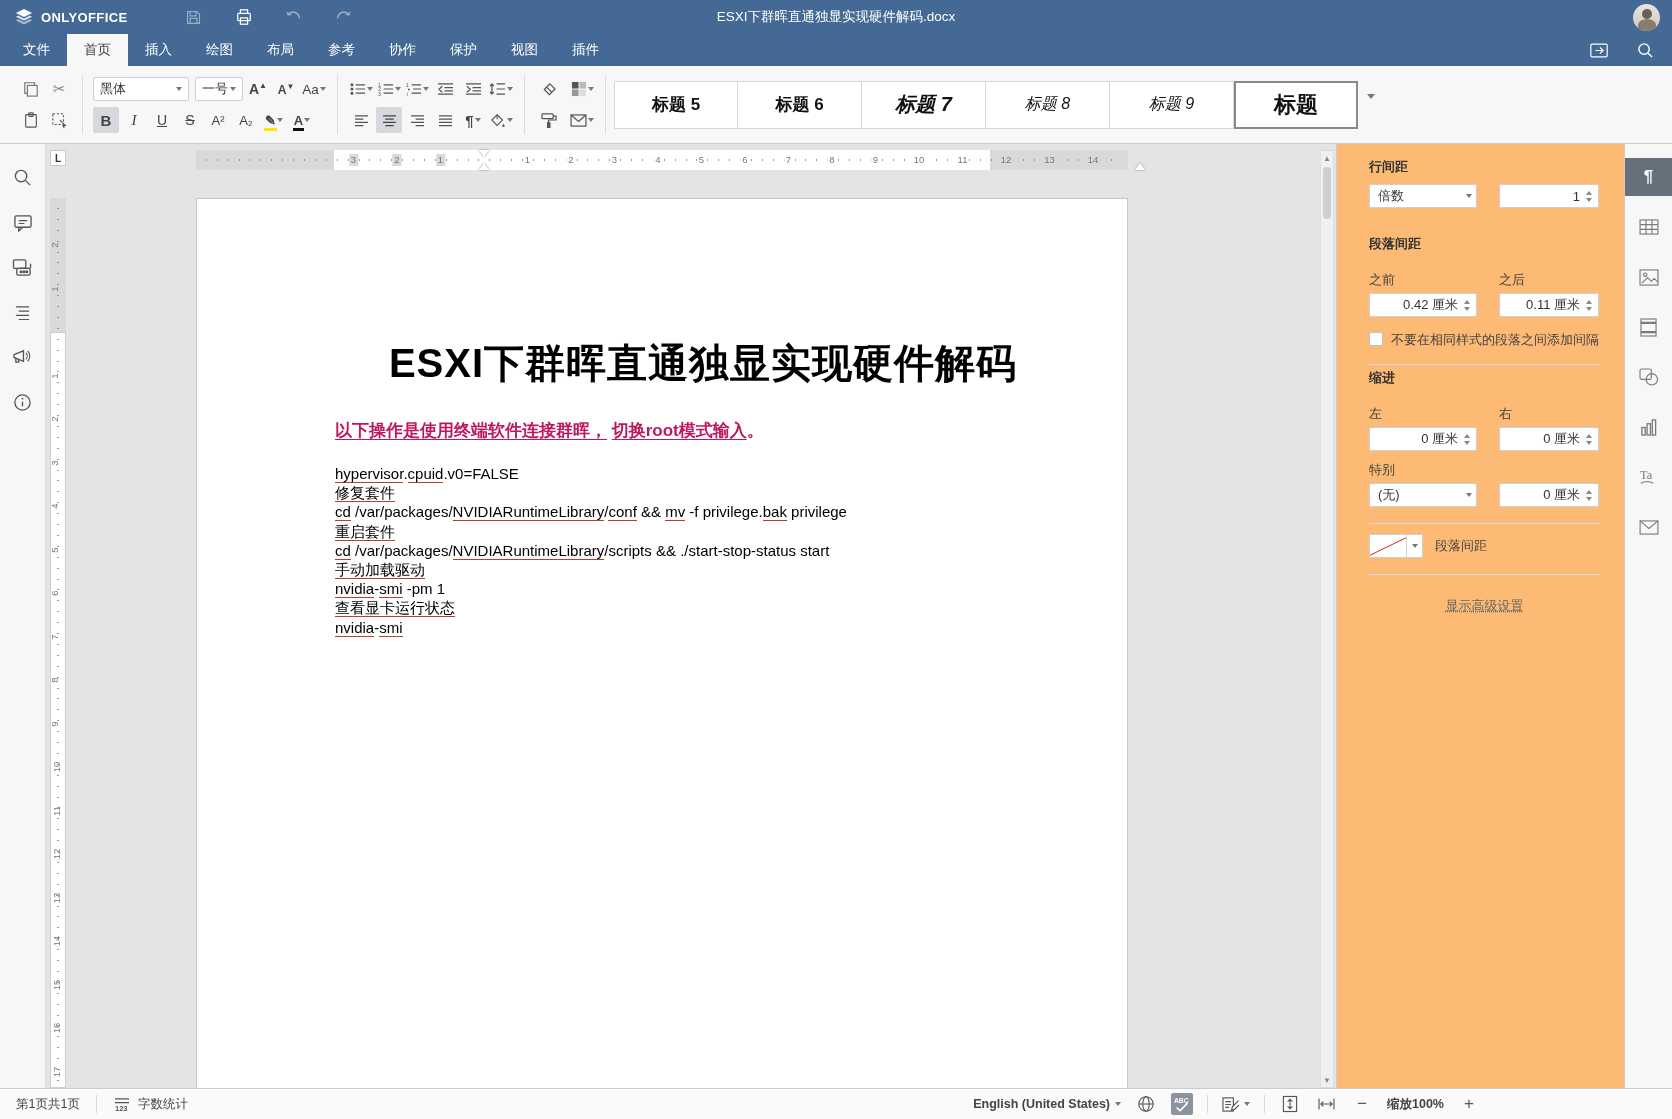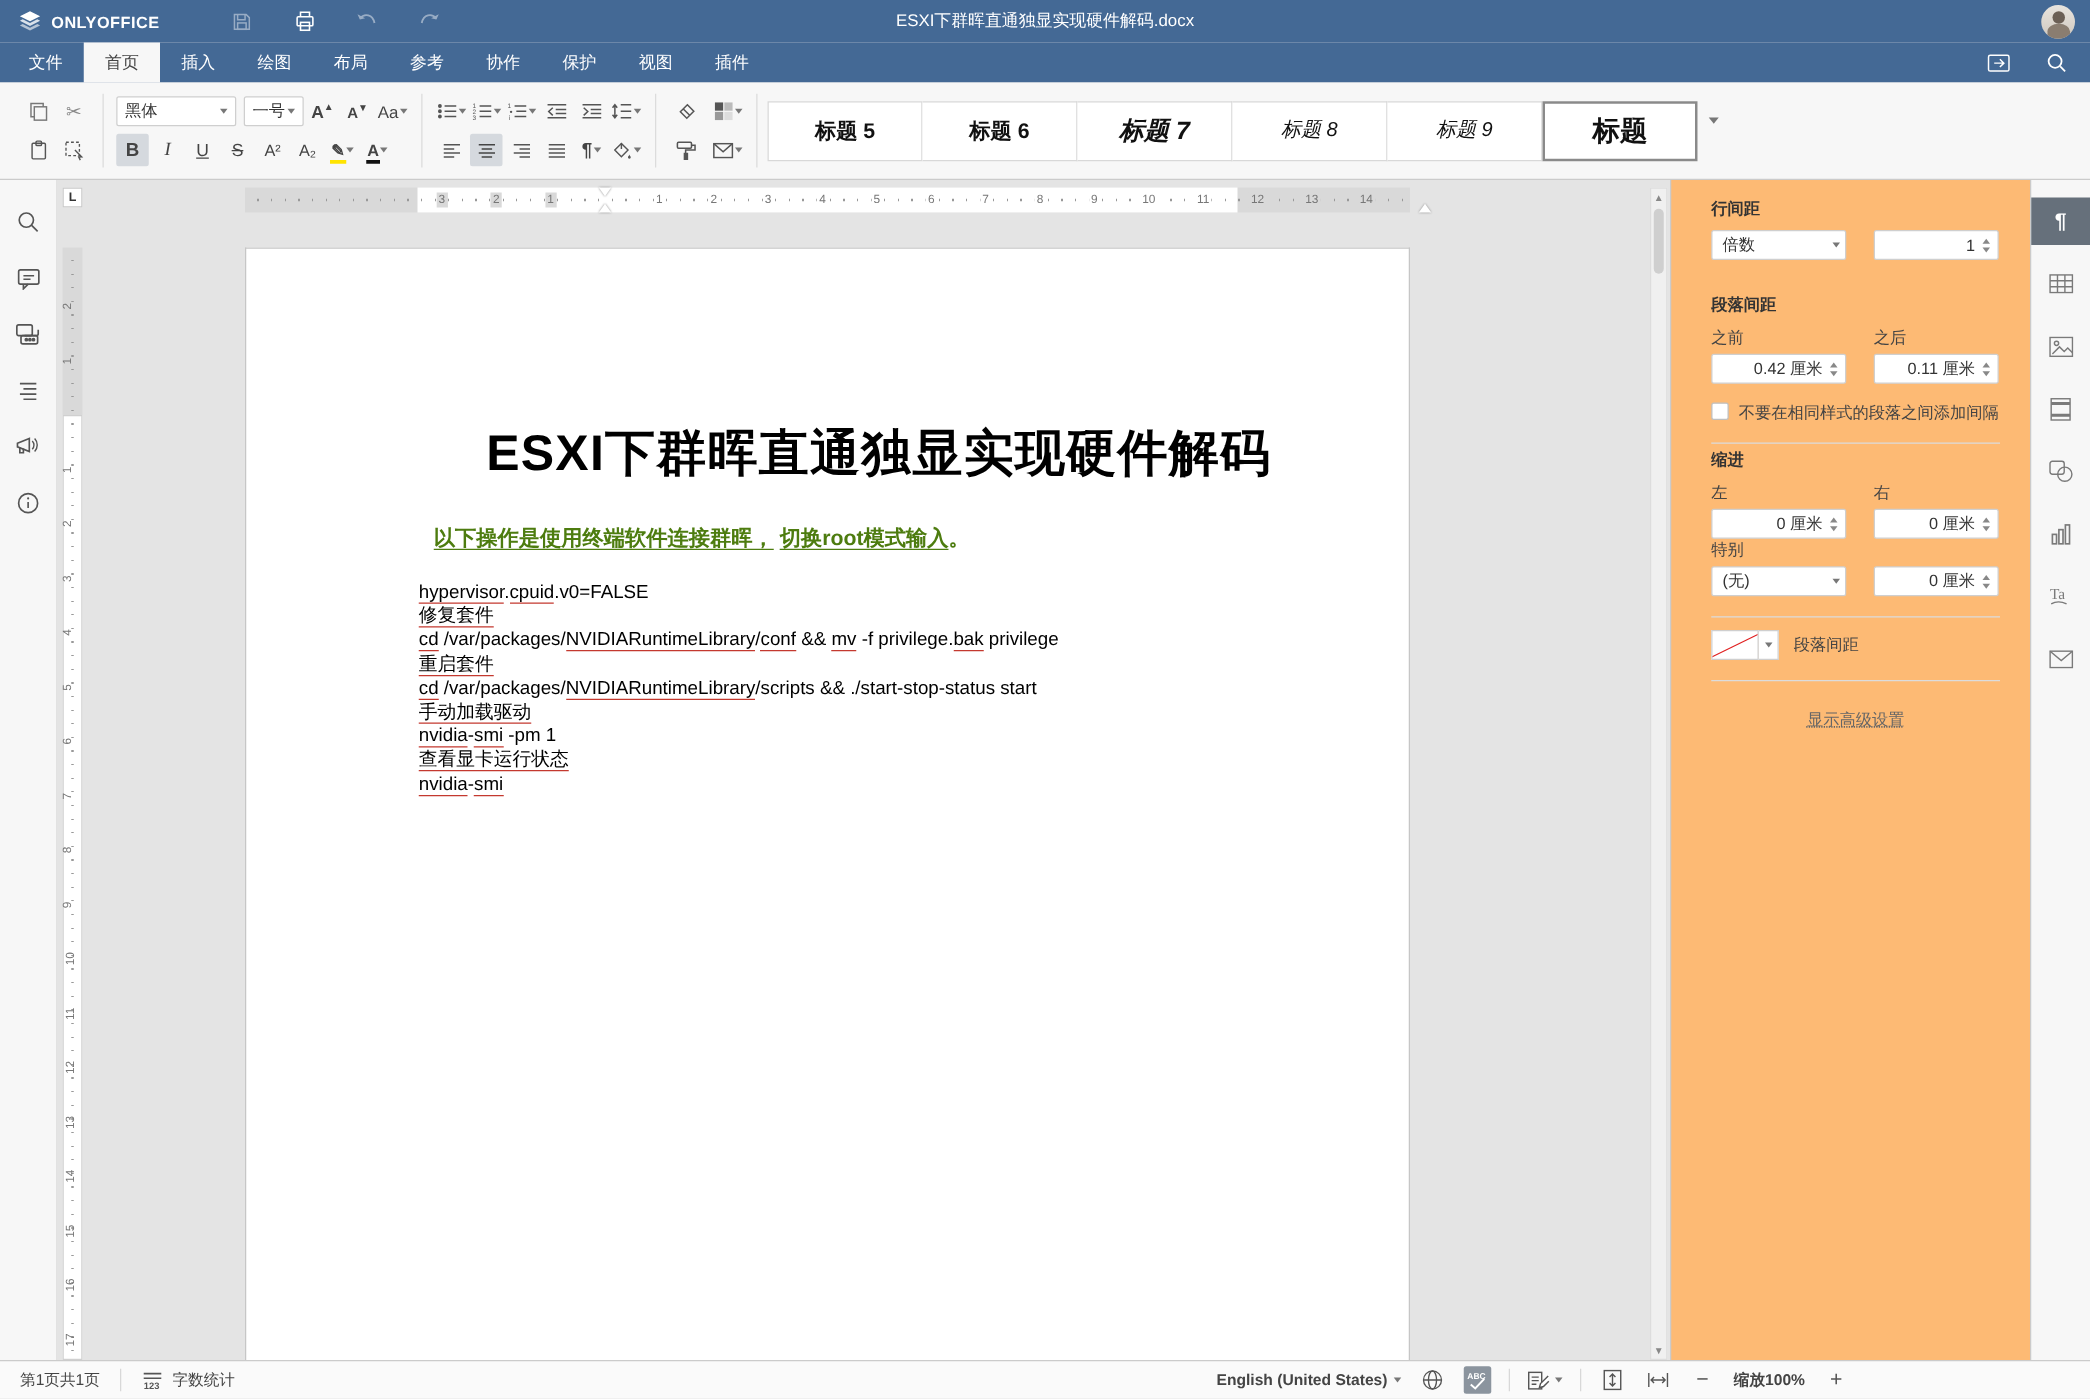--- a/index.html
+++ b/index.html
@@ -89,21 +89,21 @@
   
   .vscroll { position:absolute; right:2px; top:6px; bottom:0; width:14px; background:#f0f0f0; border:1px solid #ddd; }
   .vs-btn { position:absolute; left:0; right:0; height:14px; display:flex; align-items:center; justify-content:center; color:#888; font-size:8px; }
   .vs-up { top:0; } .vs-down { bottom:0; }
   .vs-thumb { position:absolute; left:2px; right:2px; top:16px; height:52px; background:#cfcfcf; border-radius:4px; }
 
   
   .rpanel { position:absolute; left:1336px; top:0; bottom:0; width:288px; background:#fdba74; border-left:1px solid #cbcbcb; padding:14px 24px 0 32px; font-size:13px; color:#444; }
   .rp-title { font-weight:bold; color:#333; margin-bottom:8px; }
   .rp-grid { display:grid; grid-template-columns:108px 100px; column-gap:22px; }
-  .rp-label { margin:0 0 4px; }
+  .rp-label { margin:10px 0 4px; }
   .rp-input { height:24px; background:#fff; border:1px solid #cfcfcf; border-radius:2px; display:flex; align-items:center; padding:0 4px 0 8px; color:#333; }
   .rp-input .val { flex:1; text-align:right; padding-right:4px; }
   .rp-select { justify-content:space-between; }
   .spin { display:flex; flex-direction:column; gap:3px; align-items:center; width:10px; }
   .spin i { width:0; height:0; border-left:3.5px solid transparent; border-right:3.5px solid transparent; display:block; }
   .spin .up { border-bottom:4px solid #888; }
   .spin .dn { border-top:4px solid #888; }
   .rp-check { display:flex; gap:8px; margin-top:14px; line-height:17px; }
   .checkbox { width:14px; height:14px; border:1px solid #bfbfbf; background:#fff; border-radius:2px; flex:none; margin-top:1px; }
   .rp-div { height:1px; background:#dcdcdc; margin:16px 0 4px; }
@@ -523,21 +523,21 @@
           <span class="vnum" style="top: 727.5px;">13</span>
           <span class="vnum" style="top: 771px;">14</span>
           <span class="vnum" style="top: 814.5px;">15</span>
           <span class="vnum" style="top: 858px;">16</span>
           <span class="vnum" style="top: 901.5px;">17</span>
         </div>
 
       <div class="page">
         <div class="page-content">
           <div class="doc-heading">ESXI下群晖直通独显实现硬件解码</div>
-          <div class="doc-intro" id="doc-intro" style="color: #4d7c0f; margin-left: 12px;"><span class="ou">以下操作是使用终端软件连接群晖，</span><span> </span><span class="ou">切换root模式输入</span><span>。</span></div>
+          <div class="doc-intro" id="doc-intro" style="color: #be185d;"><span class="ou">以下操作是使用终端软件连接群晖，</span><span> </span><span class="ou">切换root模式输入</span><span>。</span></div>
           <div class="doc-body" id="doc-body">
               <div class="doc-line"><span class="sp">hypervisor</span><span>.</span><span class="sp">cpuid</span><span>.v0=FALSE</span></div>
               <div class="doc-line"><span class="sp">修复套件</span></div>
               <div class="doc-line"><span class="sp">cd</span><span> /var/packages/</span><span class="sp">NVIDIARuntimeLibrary</span><span>/</span><span class="sp">conf</span><span> &amp;&amp; </span><span class="sp">mv</span><span> -f privilege.</span><span class="sp">bak</span><span> privilege</span></div>
               <div class="doc-line"><span class="sp">重启套件</span></div>
               <div class="doc-line"><span class="sp">cd</span><span> /var/packages/</span><span class="sp">NVIDIARuntimeLibrary</span><span>/scripts &amp;&amp; ./start-stop-status start</span></div>
               <div class="doc-line"><span class="sp">手动加载驱动</span></div>
               <div class="doc-line"><span class="sp">nvidia</span><span>-</span><span class="sp">smi</span><span> -pm 1</span></div>
               <div class="doc-line"><span class="sp">查看显卡运行状态</span></div>
               <div class="doc-line"><span class="sp">nvidia</span><span>-</span><span class="sp">smi</span></div>

